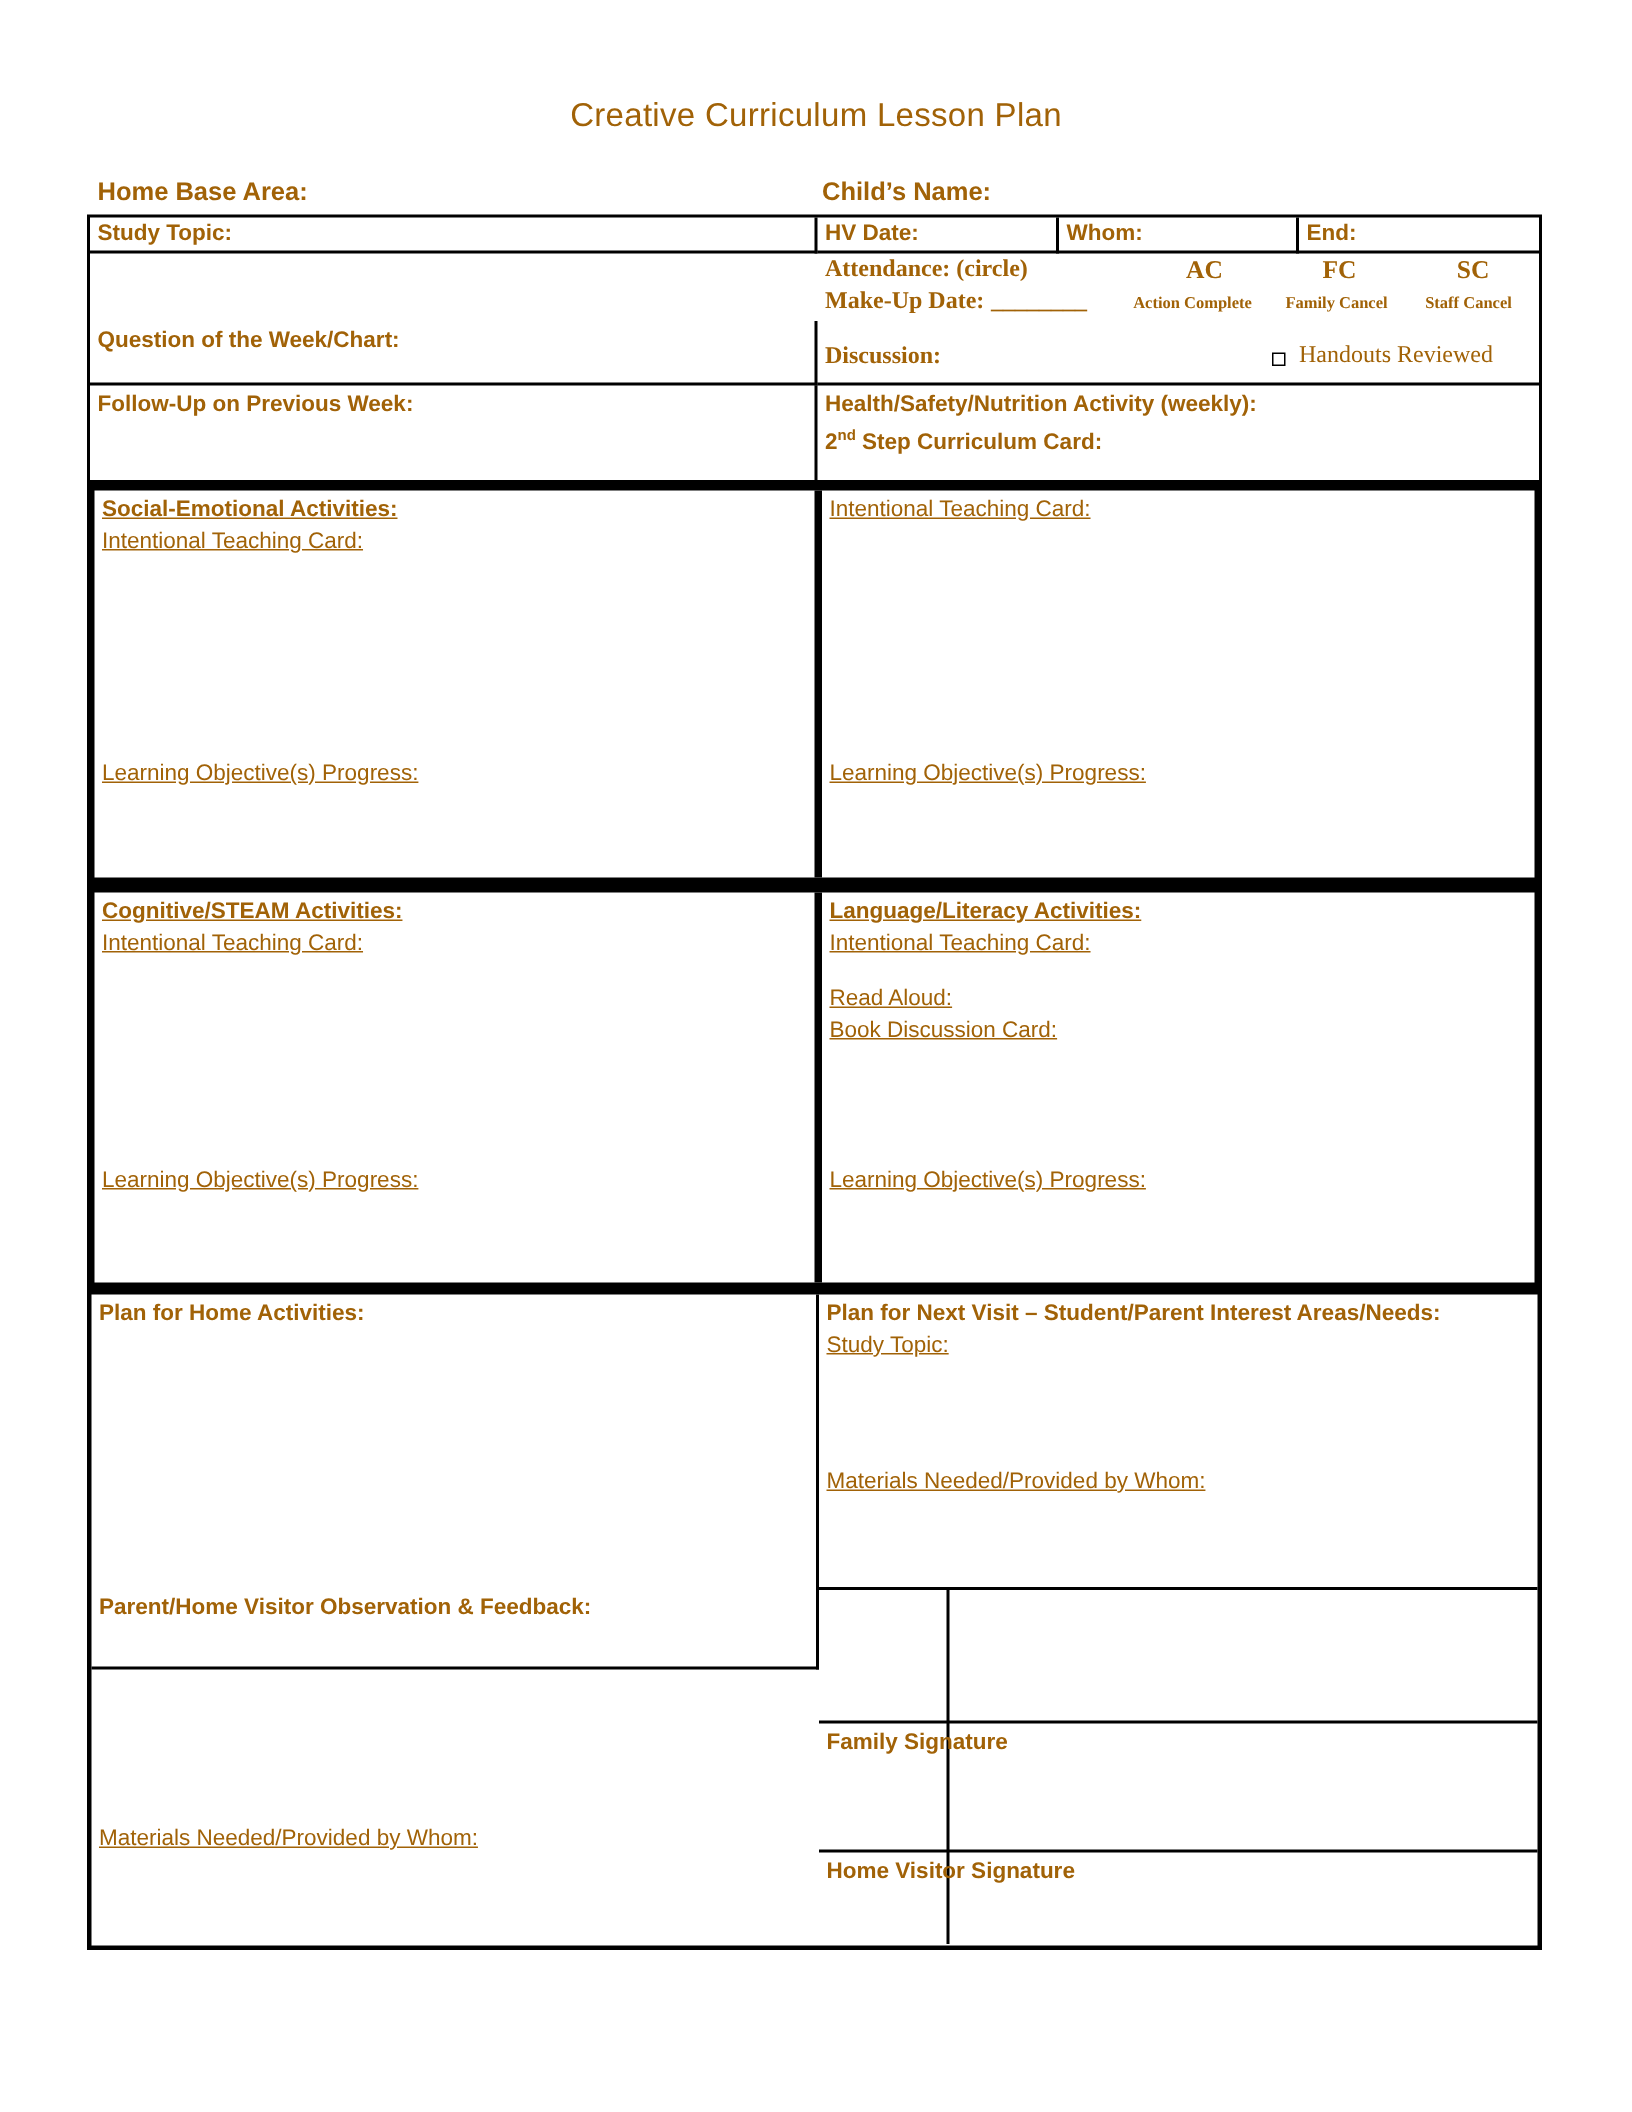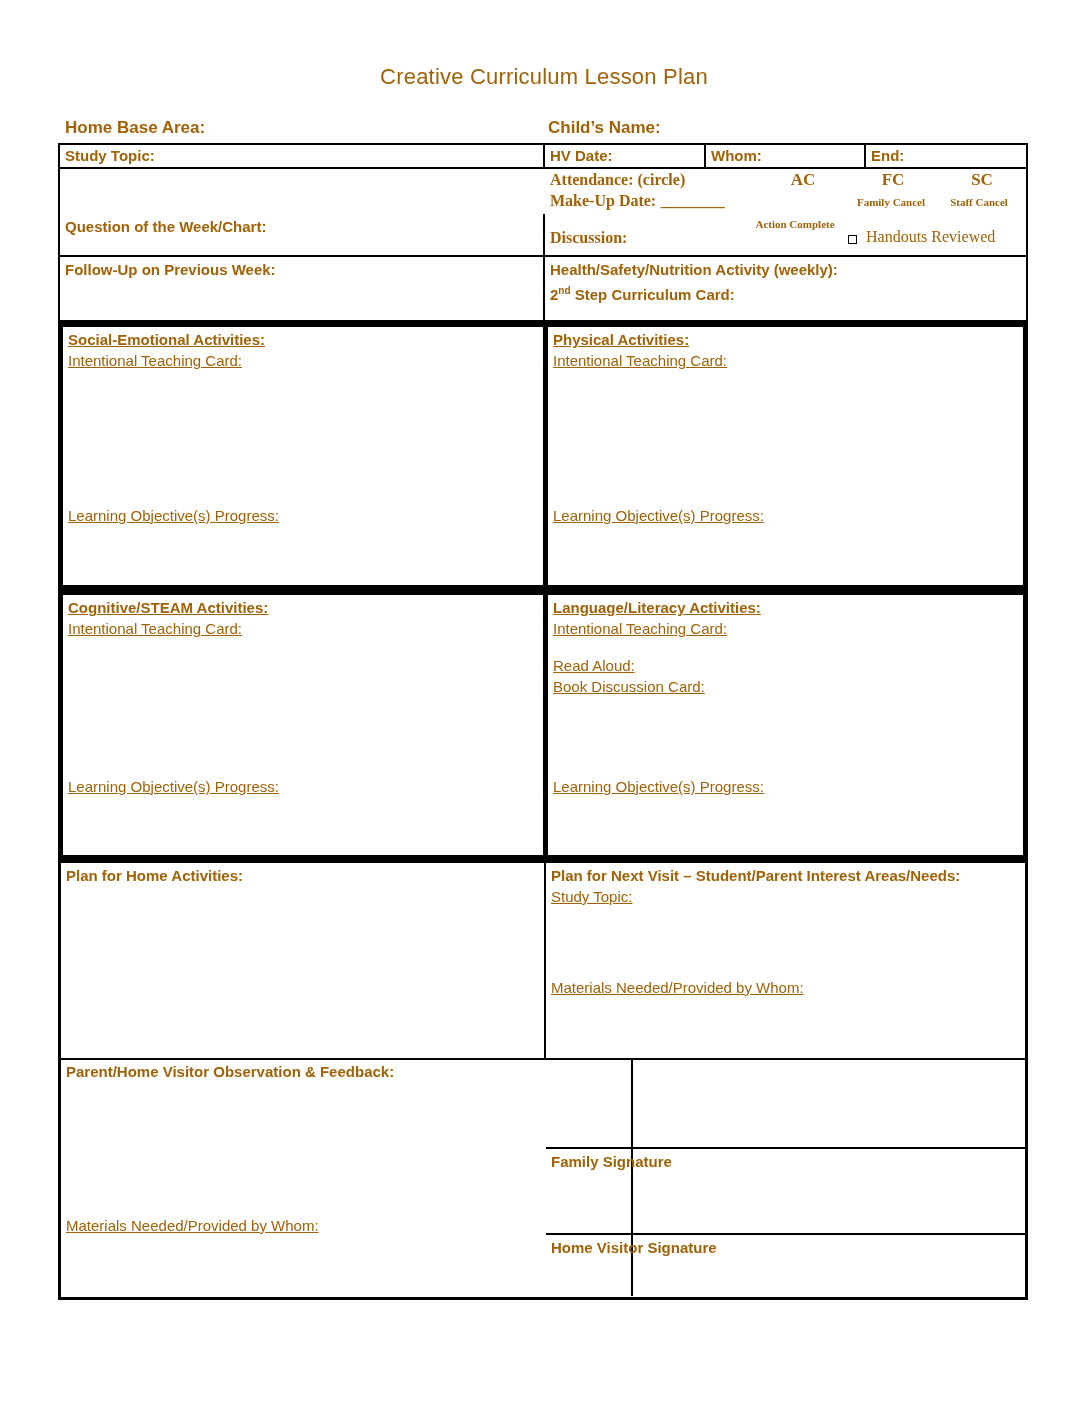--- a/index.html
+++ b/index.html
@@ -55,42 +55,41 @@
     <div class="cell pad" style="left:0;top:112px;width:485px;height:63px;border-right-width:2px;">
       <span class="lbl-b">Follow-Up on Previous Week:</span>
     </div>
 
     <div class="cell" style="left:485px;top:24px;width:481px;height:88px;border-bottom-width:2px;">
       <span class="abs serif-b" style="left:5px;top:2px;">Attendance: (circle)</span>
       <span class="abs att-code" style="left:258px;top:1px;">AC</span>
       <span class="abs att-code" style="left:348px;top:1px;">FC</span>
       <span class="abs att-code" style="left:437px;top:1px;">SC</span>
       <span class="abs" style="left:5px;top:23px;white-space:nowrap;"><span class="serif-b">Make-Up Date:</span>&nbsp;<span class="serif-b">________</span></span>
-      <span class="abs att-desc" style="left:250px;top:27px;margin-top:22px;">Action Complete</span>
+      <span class="abs att-desc" style="left:250px;top:27px;">Action Complete</span>
       <span class="abs att-desc" style="left:346px;top:27px;">Family Cancel</span>
       <span class="abs att-desc" style="left:434px;top:27px;">Staff Cancel</span>
       <span class="abs serif-b" style="left:5px;top:60px;">Discussion:</span>
       <span class="abs checkbox" style="left:303px;top:66px;"></span>
       <span class="abs serif" style="left:321px;top:59px;">Handouts Reviewed</span>
     </div>
 
     <div class="cell pad" style="left:485px;top:112px;width:481px;height:63px;">
       <span class="lbl-b">Health/Safety/Nutrition Activity (weekly):</span>
       <span class="lbl-b"><span>2</span><sup>nd</sup><span> Step Curriculum Card:</span></span>
     </div>
   </div>
 
   <div class="sec" style="left:58px;top:322px;width:970px;height:268px;border-width:5px;">
     <div class="cell pad" style="left:0;top:0;width:485px;height:258px;border-right-width:5px;">
       <span class="sec-title">Social-Emotional Activities:</span>
       <span class="lbl">Intentional Teaching Card:</span>
       <span class="abs lbl" style="left:5px;top:178px;">Learning Objective(s) Progress:</span>
     </div>
     <div class="cell pad" style="left:485px;top:0;width:475px;height:258px;">
-      <span class="sec-title">Physical Activities:</span>
       <span class="lbl">Intentional Teaching Card:</span>
       <span class="abs lbl" style="left:5px;top:178px;">Learning Objective(s) Progress:</span>
     </div>
   </div>
 
   <div class="sec" style="left:58px;top:590px;width:970px;height:270px;border-width:5px;">
     <div class="cell pad" style="left:0;top:0;width:485px;height:260px;border-right-width:5px;">
       <span class="sec-title">Cognitive/STEAM Activities:</span>
       <span class="lbl">Intentional Teaching Card:</span>
       <span class="abs lbl" style="left:5px;top:181px;">Learning Objective(s) Progress:</span>
@@ -98,21 +97,21 @@
     <div class="cell pad" style="left:485px;top:0;width:475px;height:260px;">
       <span class="sec-title">Language/Literacy Activities:</span>
       <span class="lbl">Intentional Teaching Card:</span>
       <span class="abs lbl" style="left:5px;top:60px;">Read Aloud:</span>
       <span class="abs lbl" style="left:5px;top:81px;">Book Discussion Card:</span>
       <span class="abs lbl" style="left:5px;top:181px;">Learning Objective(s) Progress:</span>
     </div>
   </div>
 
   <div class="sec" style="left:58px;top:860px;width:970px;height:440px;border-width:3px;">
-    <div class="cell pad" style="left:0;top:0;width:485px;height:197px;border-right-width:2px;border-bottom-width:2px;">
+    <div class="cell pad" style="left:0;top:0;width:485px;height:250px;border-right-width:2px;border-bottom-width:2px;">
       <span class="lbl-b">Plan for Home Activities:</span>
     </div>
     <div class="cell pad" style="left:0;top:196px;width:572px;height:237px;border-right-width:2px;">
       <span class="lbl-b">Parent/Home Visitor Observation &amp; Feedback:</span>
       <span class="abs lbl" style="left:5px;top:156px;">Materials Needed/Provided by Whom:</span>
     </div>
 
     <div class="cell pad" style="left:485px;top:0;width:479px;height:197px;border-bottom-width:2px;">
       <span class="lbl-b">Plan for Next Visit – Student/Parent Interest Areas/Needs:</span>
       <span class="lbl">Study Topic:</span>

